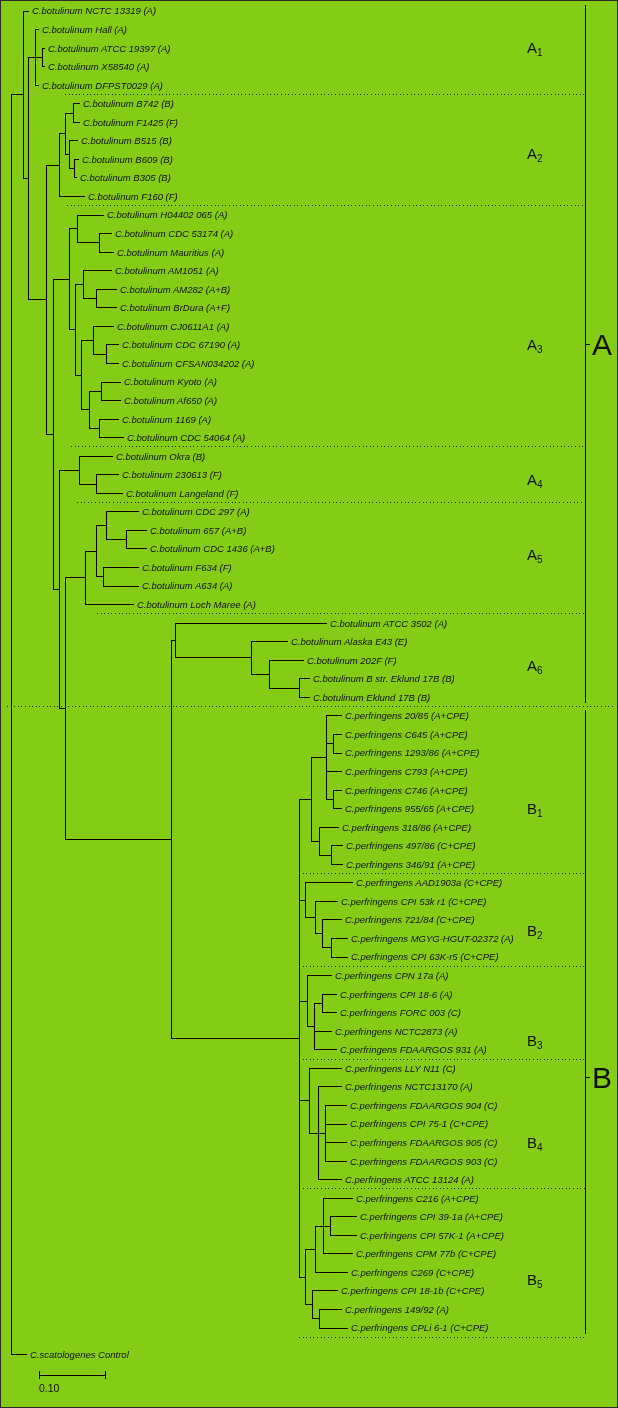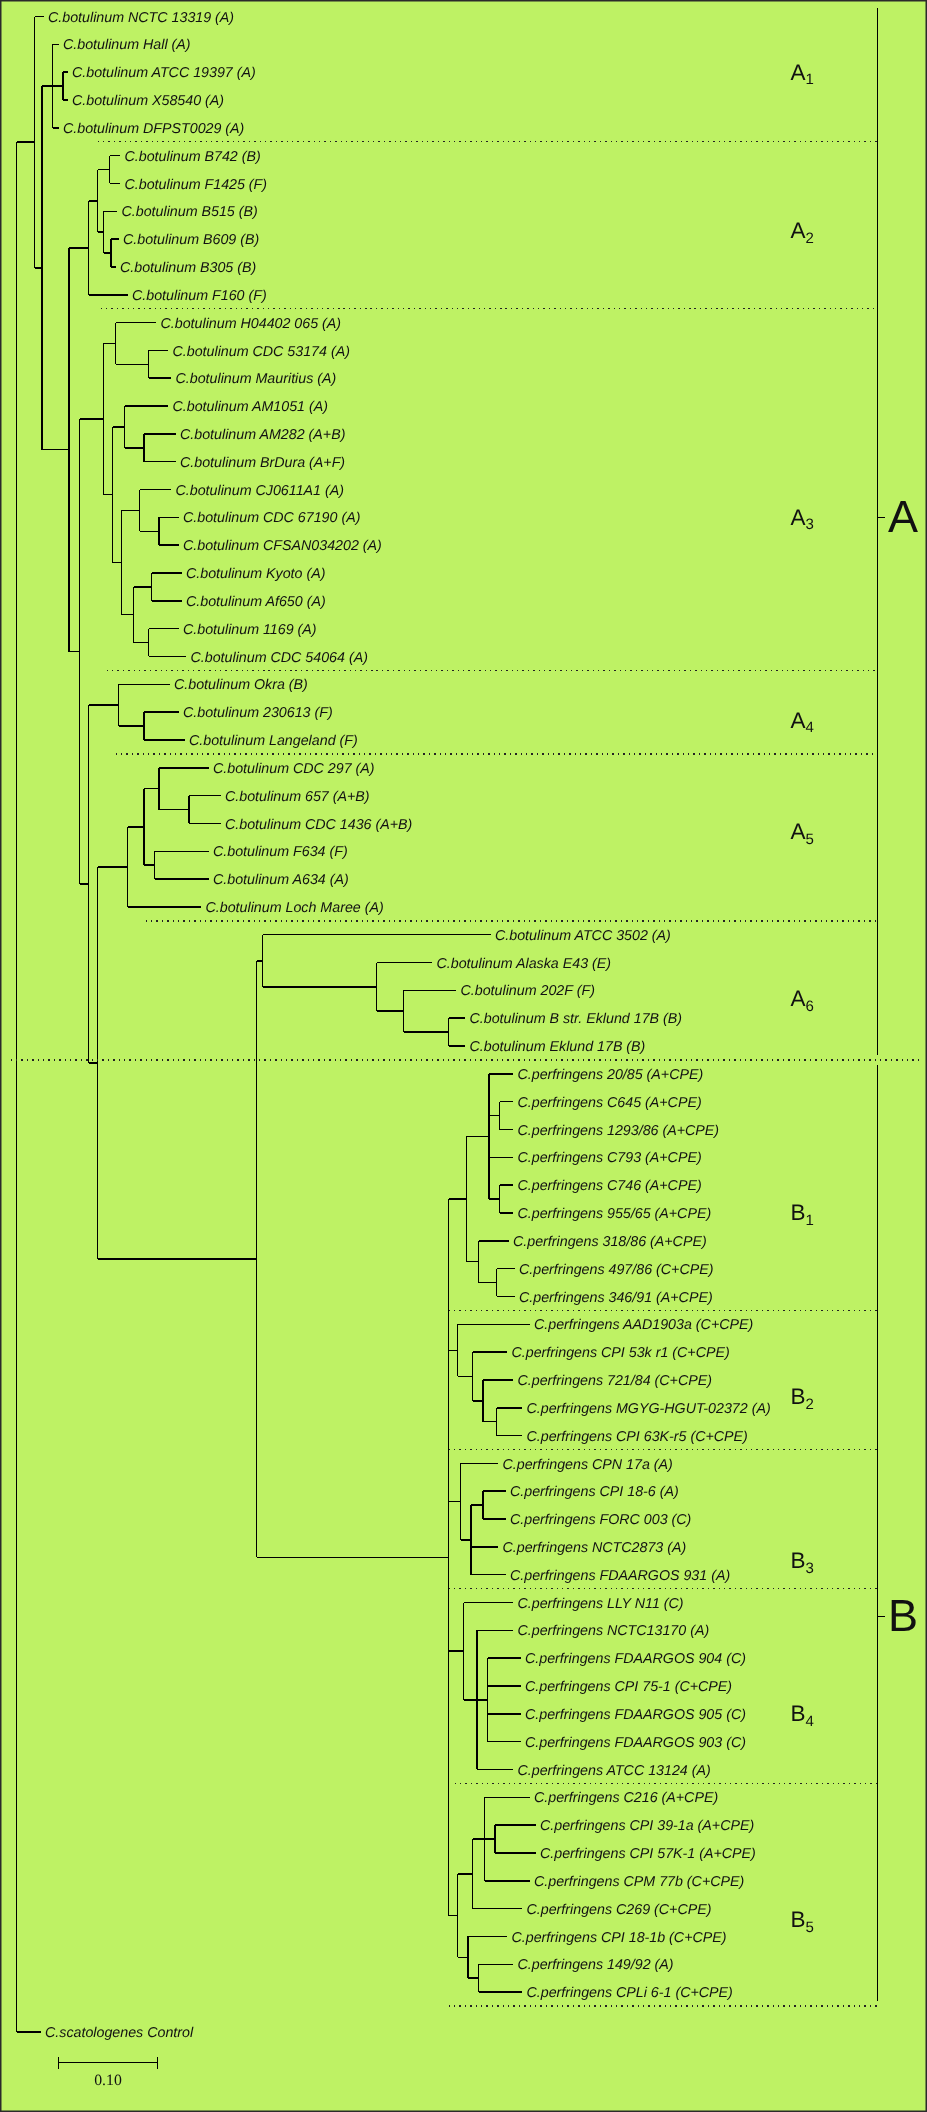--- a/index.html
+++ b/index.html
@@ -1,21 +1,21 @@
 <!DOCTYPE html>
 <html><head>
 <meta charset="utf-8">
 <style>
   * { box-sizing: border-box; }
   html, body { margin: 0; padding: 0; background: #ffffff; }
   .figure {
     position: relative;
     width: 618px;
     height: 1408px;
-    background: #bef264;
+    background: #84cc16;
     border: 1px solid #2b2b2b;
     overflow: hidden;
     font-family: "Liberation Sans", "DejaVu Sans", sans-serif;
   }
   svg { position: absolute; top: 0; left: 0; shape-rendering: crispEdges; }
   .taxon {
     font-family: "Liberation Sans", "DejaVu Sans", sans-serif;
     font-style: italic;
     font-size: 9.5px;
     fill: #111111;
@@ -30,24 +30,23 @@
   .clade-letter {
     font-family: "Liberation Sans", "DejaVu Sans", sans-serif;
     font-size: 30px;
     fill: #111111;
   }
   .scale-label {
     position: absolute;
     left: 38px;
     top: 1381px;
     width: 66px;
-    text-align: center;
+    text-align: left;
     font-size: 10.5px;
     color: #111111;
-    font-family: Liberation Serif, serif;
   }
 </style>
 </head>
 <body>
 
 <div class="figure">
   <svg id="tree-svg" width="618" height="1408" viewBox="0 0 618 1408">
       <line x1="10" y1="723.6960083007813" x2="10" y2="723.6960083007813" stroke="#000000" stroke-width="1"></line>
       <line x1="10" y1="93.7920166015625" x2="10" y2="1353.6000000000001" stroke="#000000" stroke-width="1"></line>
       <line x1="10" y1="93.7920166015625" x2="22" y2="93.7920166015625" stroke="#000000" stroke-width="1"></line>

